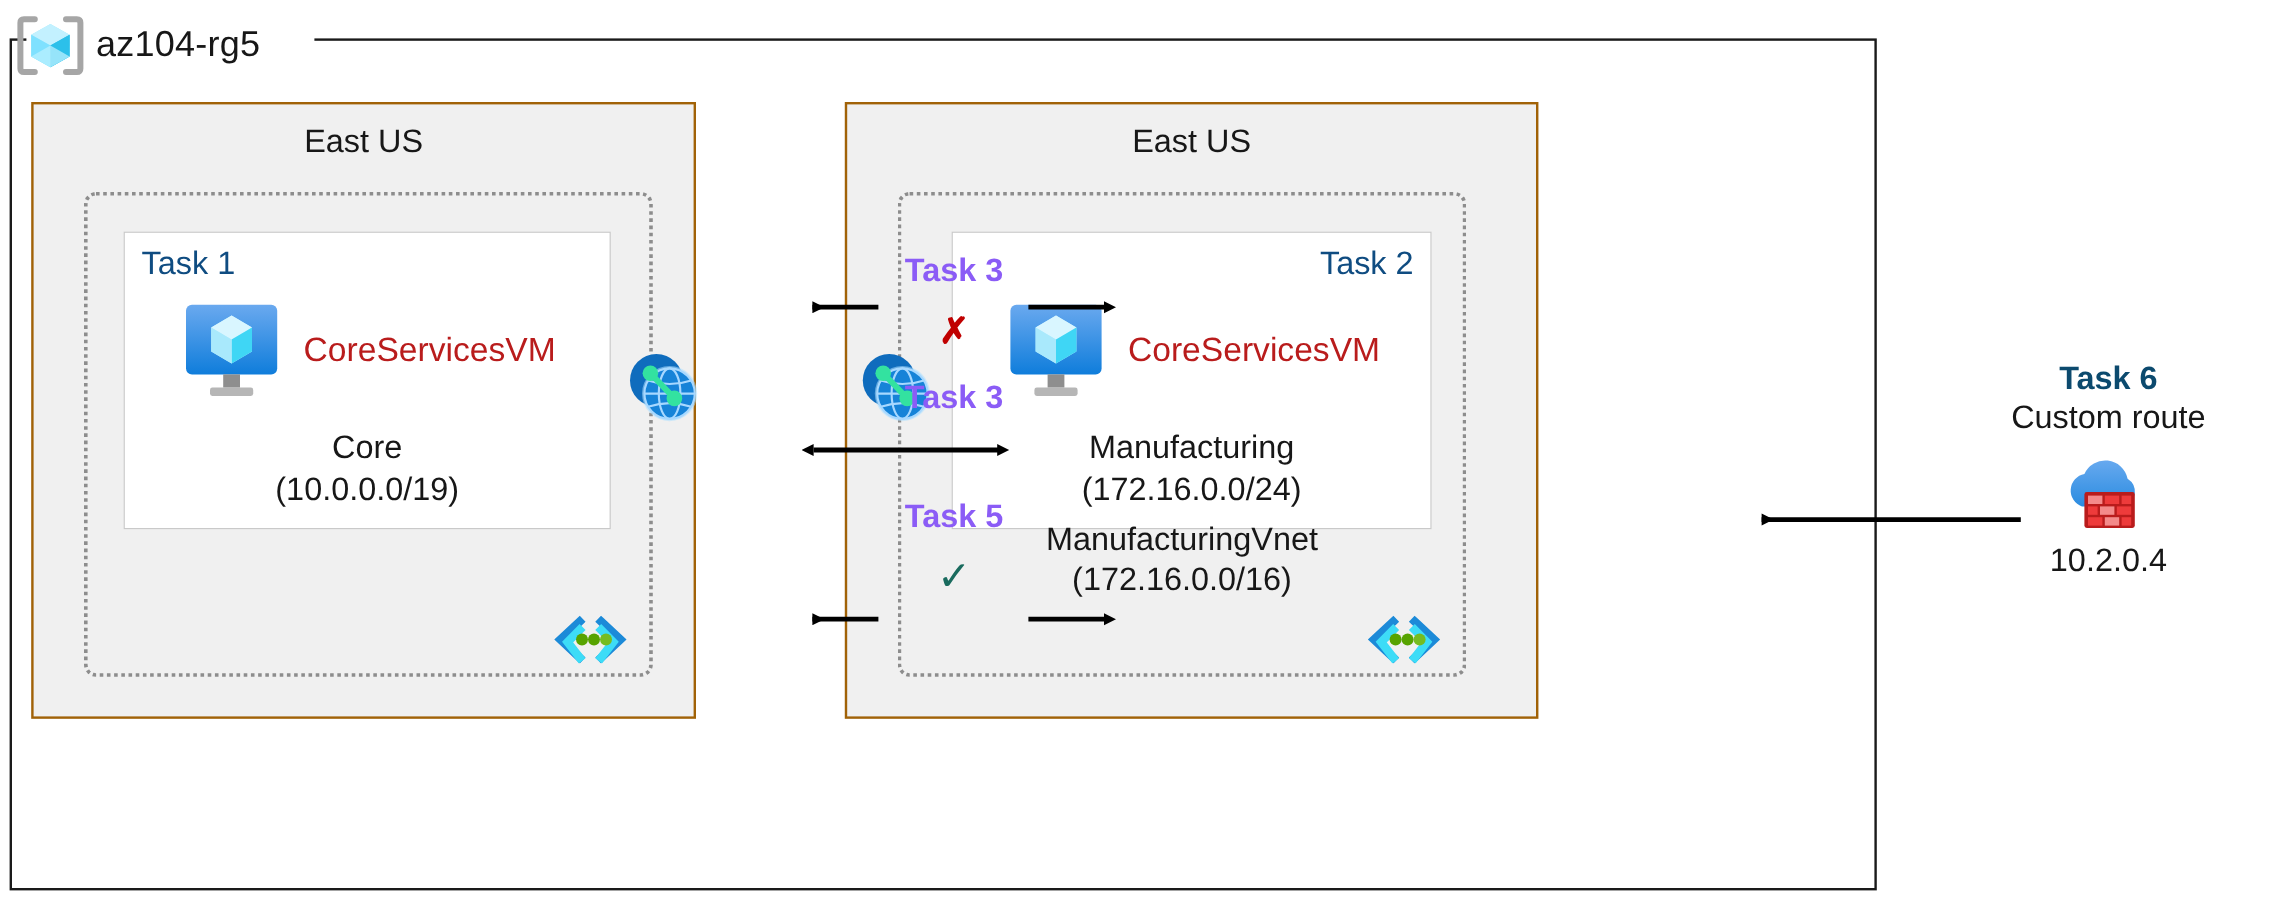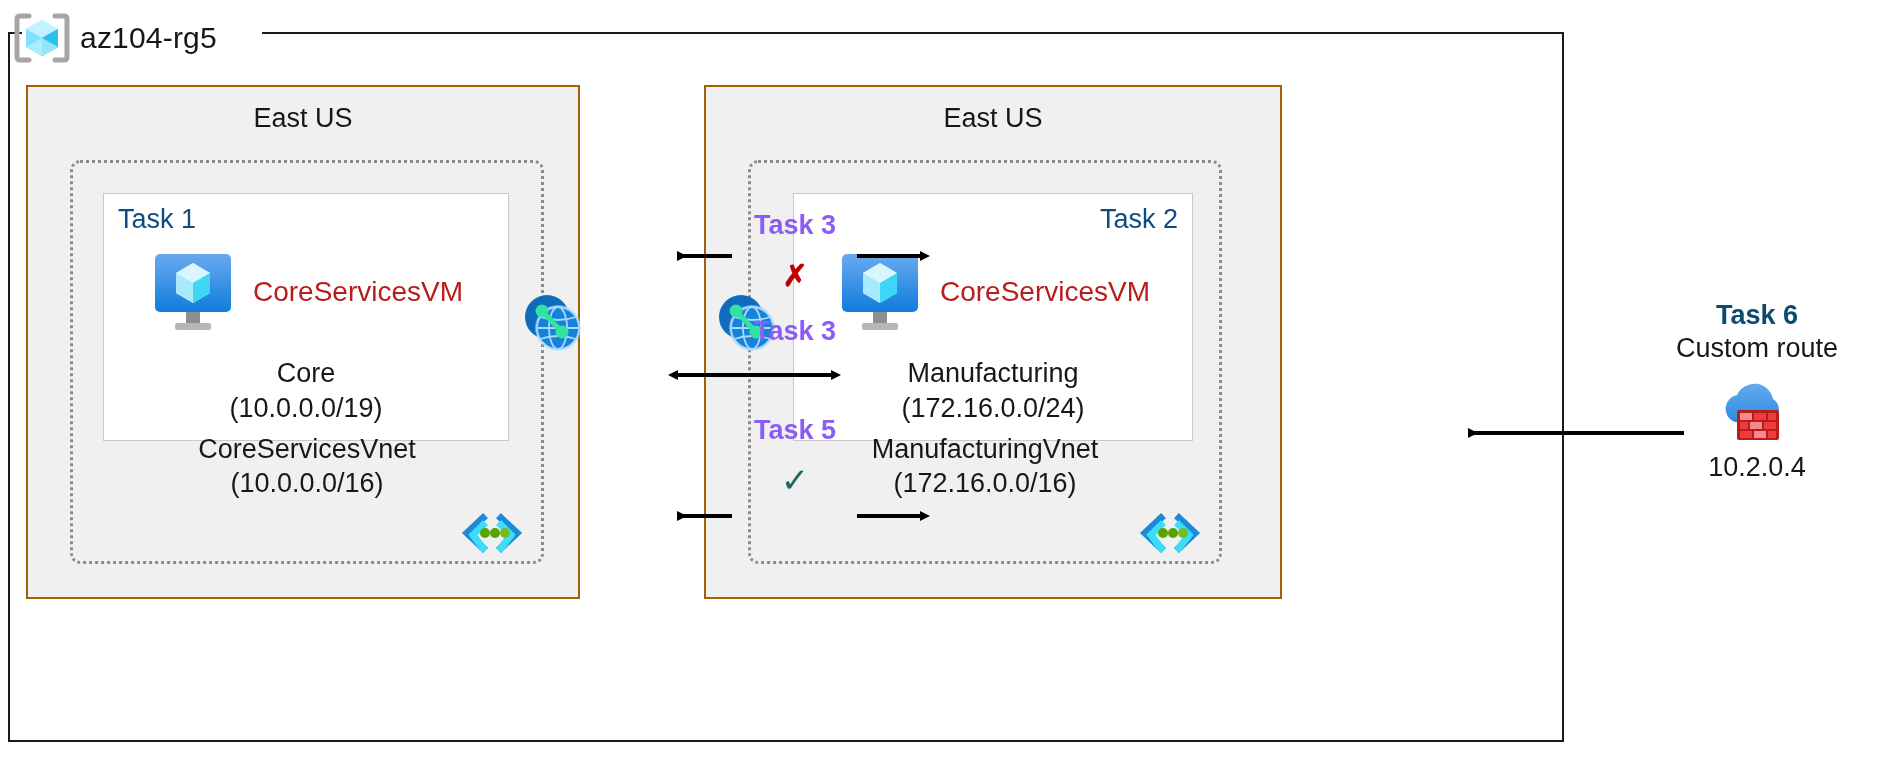--- a/index.html
+++ b/index.html
@@ -181,24 +181,20 @@
             </svg>
           </span>
           <span class="vm-name">CoreServicesVM</span>
         </div>
         <div class="subnet-label">
           <div>Core</div>
           <div>(10.0.0.0/19)</div>
         </div>
       </div>
 
-      <div class="vnet-label">
-        <div>CoreServicesVnet</div>
-        <div>(10.0.0.0/16)</div>
-      </div>
 
       <span class="vnet-icon">
         <svg width="62" height="40" viewBox="0 0 62 40">
           <path d="M22 5 L6 20 L22 35" fill="none" stroke="#1c8ad8" stroke-width="7" stroke-linecap="square"></path>
           <path d="M22 12 L12 22 L22 35" fill="none" stroke="#3ddcf7" stroke-width="7" stroke-linecap="square"></path>
           <path d="M40 5 L56 20 L40 35" fill="none" stroke="#1c8ad8" stroke-width="7" stroke-linecap="square"></path>
           <path d="M40 12 L50 22 L40 35" fill="none" stroke="#3ddcf7" stroke-width="7" stroke-linecap="square"></path>
           <circle cx="24" cy="20" r="5" fill="#57a300"></circle>
           <circle cx="34" cy="20" r="5" fill="#57a300"></circle>
           <circle cx="44" cy="20" r="5" fill="#76bc21"></circle>

